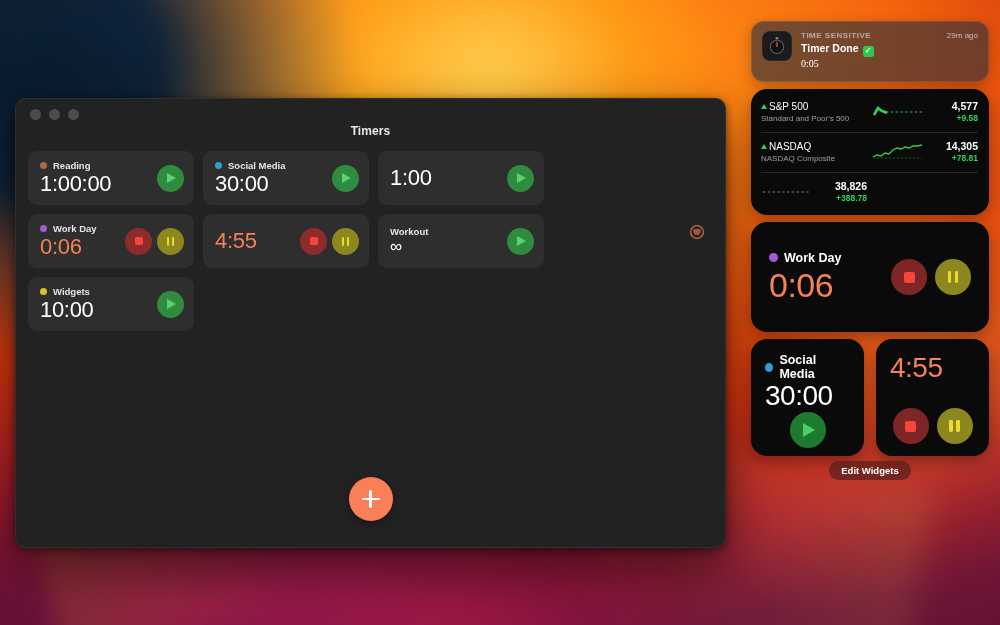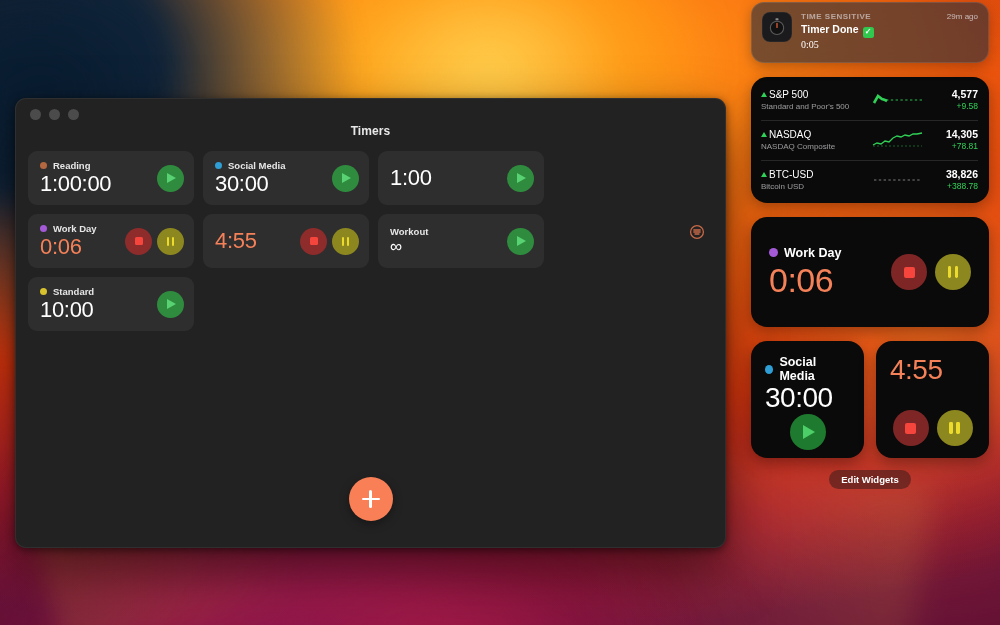--- a/index.html
+++ b/index.html
@@ -187,25 +187,25 @@
     border: none; cursor: pointer;
     display: flex; align-items: center; justify-content: center;
     box-shadow: 0 3px 10px rgba(0,0,0,0.35);
   }
   #add-button .plus-h { position: absolute; width: 18px; height: 2.4px; background: #fff; border-radius: 2px; }
   #add-button .plus-v { position: absolute; width: 2.4px; height: 18px; background: #fff; border-radius: 2px; }
 
   
   #notif-center {
     position: absolute;
-    right: 11px; top: 2px;
+    right: 11px; top: 21px;
     width: 238px;
     display: flex;
     flex-direction: column;
-    gap: 14px;
+    gap: 7px;
   }
 
   .notif-banner {
     background: rgba(38,46,62,0.62);
     backdrop-filter: blur(18px);
     -webkit-backdrop-filter: blur(18px);
     border-radius: 13px;
     padding: 9px 11px 10px 10px;
     display: flex;
     gap: 9px;
@@ -284,21 +284,21 @@
   }
   .stock-name {
     color: rgba(235,235,240,0.62);
     font-size: 8px;
     line-height: 1.4;
     white-space: nowrap; overflow: hidden; text-overflow: ellipsis;
   }
   .spark { width: 52px; height: 18px; flex: none; }
   .stock-vals { text-align: right; flex: none; min-width: 48px; }
   .stock-price { color: #ffffff; font-size: 10.5px; font-weight: bold; line-height: 1.35; }
-  .stock-change { color: #31d158; font-size: 8.5px; font-weight: normal; line-height: 1.4; }
+  .stock-change { color: #31d158; font-size: 8.5px; font-weight: bold; line-height: 1.4; }
 
   
   #widget-workday {
     height: 110px;
     padding: 0 18px;
     display: flex; align-items: center; justify-content: space-between;
   }
   .w-left { display: flex; flex-direction: column; gap: 2px; }
   .w-label-row { display: flex; align-items: center; gap: 6px; }
   .w-dot { width: 9px; height: 9px; border-radius: 50%; }
@@ -482,21 +482,21 @@
           <div class="tc-btns">
             <button class="rbtn play">
               <span class="glyph-play"></span>
             </button>
           </div>
         </div>
         <div class="timer-card">
           <div class="tc-left">
             <div class="tc-label-row">
               <span class="dot" style="background:#d8c32e"></span>
-              <span class="tc-label">Standard</span>
+              <span class="tc-label">Widgets</span>
             </div>
             <div class="tc-time">10:00</div>
           </div>
           <div class="tc-btns">
             <button class="rbtn play">
               <span class="glyph-play"></span>
             </button>
           </div>
         </div>
       </div>
@@ -557,27 +557,20 @@
           <svg viewBox="0 0 52 18" class="spark">
             <polyline points="1,14 5,12 9,13 13,10 17,11 21,7 25,5 29,6 33,4 37,5 41,3 45,3 50,2" fill="none" stroke="#31d158" stroke-width="1.3"></polyline>
             <polyline points="1,15 50,15" fill="none" stroke="#31d158" stroke-width="0.8" stroke-dasharray="2 2" opacity="0.55"></polyline>
           </svg>
           <div class="stock-vals">
             <div class="stock-price">14,305</div>
             <div class="stock-change">+78.81</div>
           </div>
         </div>
         <div class="stock-row">
-          <div class="stock-names">
-            <div class="stock-sym">
-              <span class="tri-up"></span>
-              <span>BTC-USD</span>
-            </div>
-            <div class="stock-name">Bitcoin USD</div>
-          </div>
           <svg viewBox="0 0 52 18" class="spark">
             <polyline points="2,9 50,9" fill="none" stroke="#8a8a8a" stroke-width="0.9" stroke-dasharray="2.4 2.4"></polyline>
           </svg>
           <div class="stock-vals">
             <div class="stock-price">38,826</div>
             <div class="stock-change">+388.78</div>
           </div>
         </div>
       </div>
 

